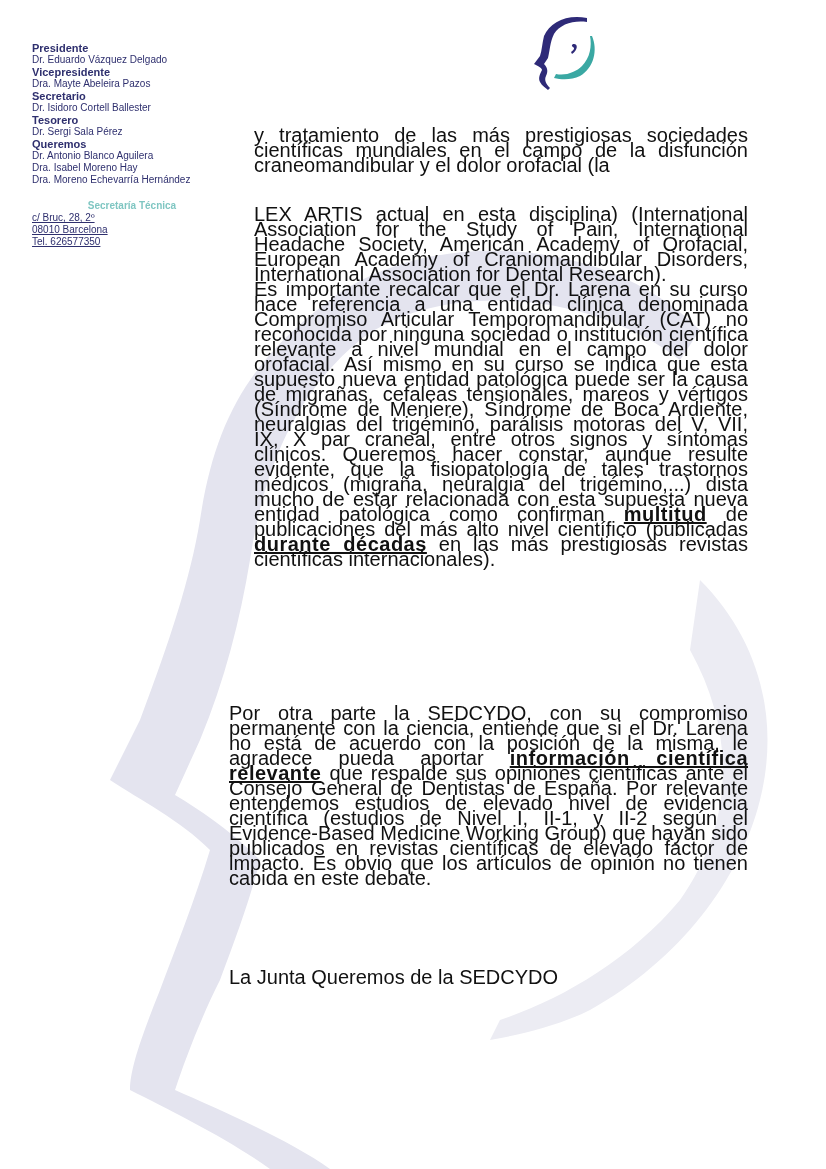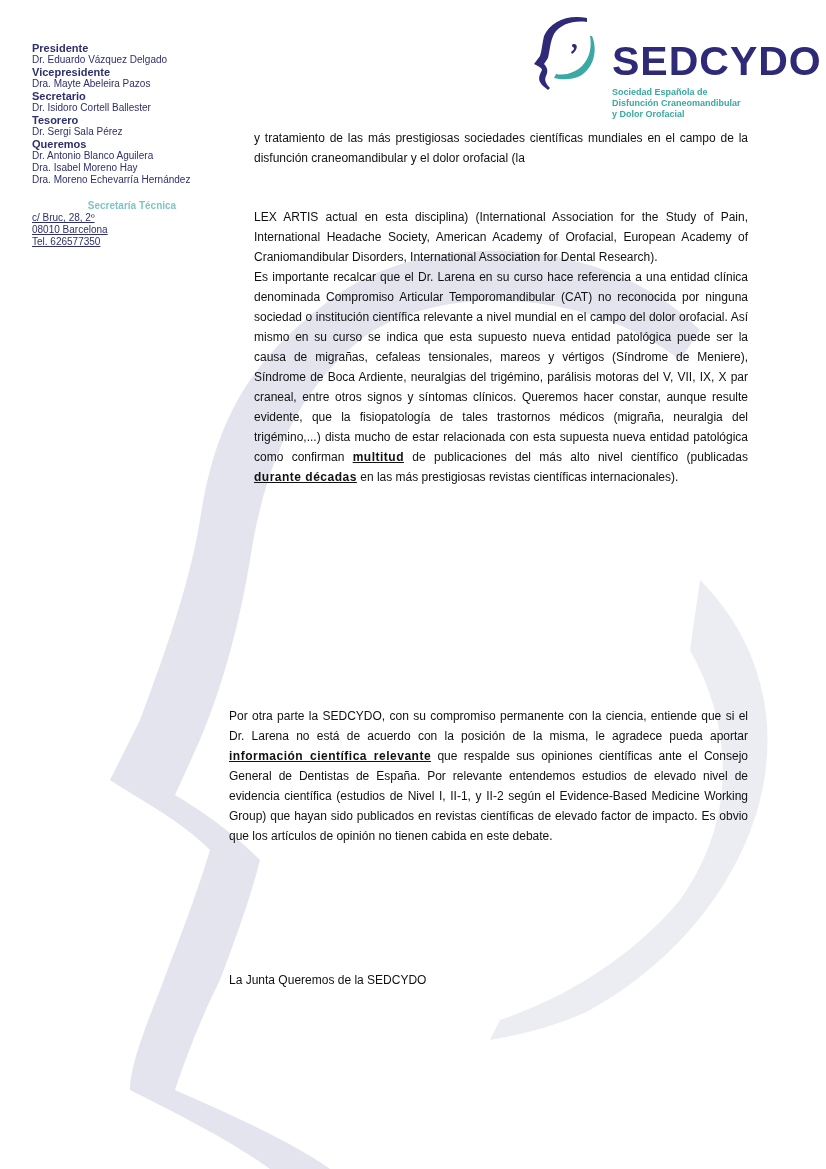--- a/index.html
+++ b/index.html
@@ -9,21 +9,21 @@
   .sidebar { position:absolute; left:32px; top:42px; width:200px; font-size:10px; line-height:12px; z-index:1; }
   .sidebar .role { font-weight:bold; color:#2e2f6e; font-size:11px; }
   .sidebar .name { color:#2e2f6e; }
   .sidebar .sec-title { margin-top:14px; color:#7fc6c2; font-weight:bold;text-align:center; }
   .sidebar .addr { color:#2e2f6e;text-decoration:underline; }
   .logo { position:absolute; left:532px; top:12px; width:270px; height:115px; z-index:1; }
   .logo .brand { position:absolute; left:80px; top:26px; font-size:41px; font-weight:bold;
                  color:#2e2a78; letter-spacing:1px; }
   .logo .tagline { position:absolute; left:80px; top:75px; font-size:9px; line-height:11px;
                    color:#3aa8a3; font-weight:bold; }
-  .text { position:absolute; font-size:12px; line-height:20px; text-align:justify; z-index:1; }
+  .text { position:absolute; font-size:20px; line-height:15px; text-align:justify; z-index:1; }
   .text p { margin:0; }
   .indent { left:254px; width:494px; }
   .full { left:229px; width:519px; }
   .em { font-weight:bold; text-decoration:underline; letter-spacing:0.5px; }
   .last { text-align-last:left; }
 </style>
 </head>
 <body>
 
 <svg class="watermark" viewBox="0 0 826 1169">
@@ -49,26 +49,20 @@
   <div class="addr">08010 Barcelona</div>
   <div class="addr">Tel. 626577350</div>
 </div>
 
 <div class="logo">
   <svg width="80" height="80" viewBox="0 0 80 80" style="position:absolute;left:0;top:0;">
     <path d="M55 6 C35 2 18 10 12 24 C10 32 10 38 8 44 L2 52 C6 54 10 56 10 58 C8 62 6 66 8 70 C10 74 14 76 16 78 L18 76 C14 72 12 68 14 64 C16 60 16 56 12 52 L16 46 C18 38 18 30 22 22 C28 12 42 8 55 10 Z" fill="#2e2a78"></path>
     <path d="M60 24 C66 38 62 56 48 64 C40 68 30 68 22 66 L24 62 C34 64 44 60 50 54 C58 46 60 34 58 24 Z" fill="#3aa8a3"></path>
     <path d="M42 32 C46 32 46 38 40 42 L39 40 C42 38 43 36 41 35 C39 34 40 32 42 32 Z" fill="#2e2a78"></path>
   </svg>
-  <div class="brand">SEDCYDO</div>
-  <div class="tagline">
-    <div>Sociedad Española de</div>
-    <div>Disfunción Craneomandibular</div>
-    <div>y Dolor Orofacial</div>
-  </div>
 </div>
 
 <div class="text indent" style="top:128px;">
   <p class="last">y tratamiento de las más prestigiosas sociedades científicas mundiales en el campo de la disfunción craneomandibular y el dolor orofacial (la</p>
 </div>
 
 <div class="text indent" style="top:207px;">
   <p><span>LEX ARTIS actual en esta disciplina) (International Association for the Study of Pain, International Headache Society, American Academy of Orofacial, European Academy of Craniomandibular Disorders, International Association for Dental Research).</span></p>
   <p><span>Es importante recalcar que el Dr. Larena en su curso hace referencia a una entidad clínica denominada Compromiso Articular Temporomandibular (CAT) no reconocida por ninguna sociedad o institución científica relevante a nivel mundial en el campo del dolor orofacial. Así mismo en su curso se indica que esta supuesto nueva entidad patológica puede ser la causa de migrañas, cefaleas tensionales, mareos y vértigos (Síndrome de Meniere), Síndrome de Boca Ardiente, neuralgias del trigémino, parálisis motoras del V, VII, IX, X par craneal, entre otros signos y síntomas clínicos. Queremos hacer constar, aunque resulte evidente, que la fisiopatología de tales trastornos médicos (migraña, neuralgia del trigémino,...) dista mucho de estar relacionada con esta supuesta nueva entidad patológica como confirman</span> <span class="em">multitud</span> <span>de publicaciones del más alto nivel científico (publicadas</span> <span class="em">durante décadas</span> <span>en las más prestigiosas revistas científicas internacionales).</span></p>
 </div>

